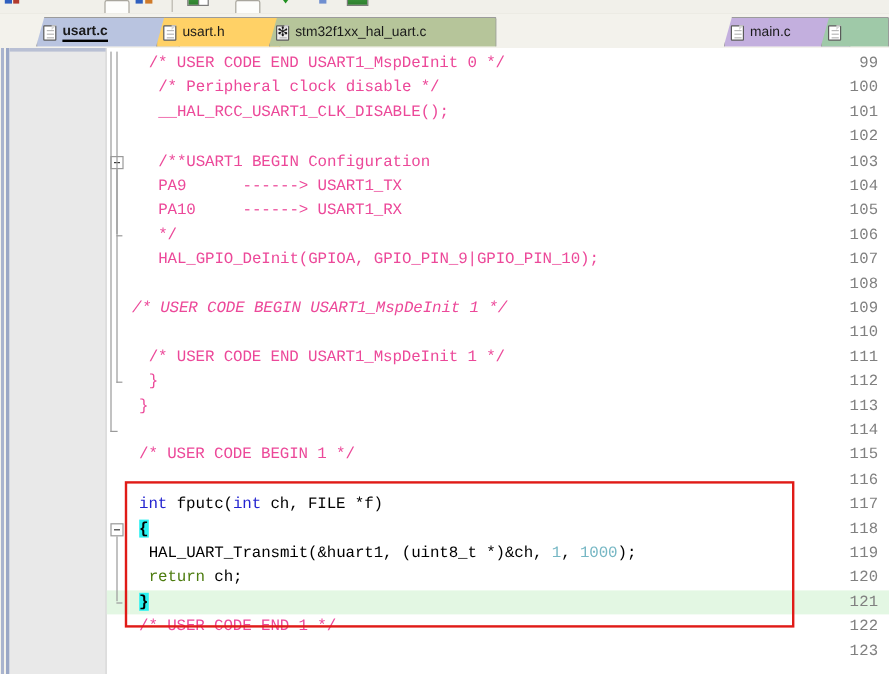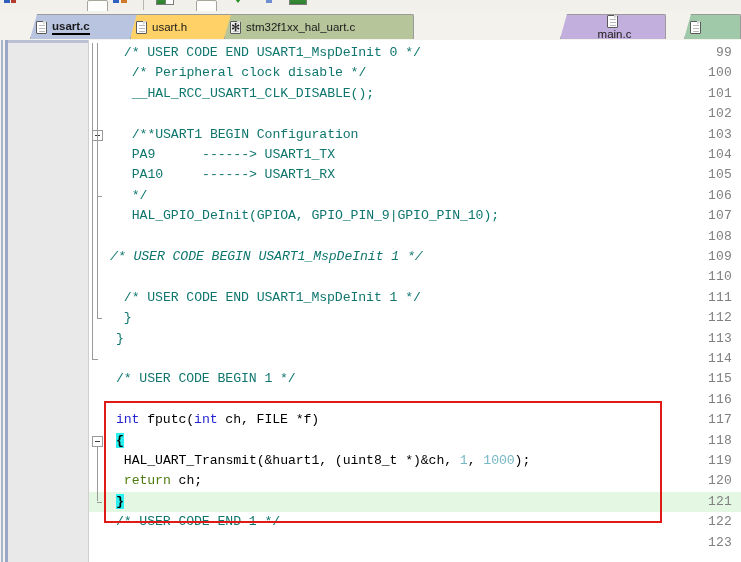--- a/index.html
+++ b/index.html
@@ -92,21 +92,21 @@
   .lineno{
     position:absolute;right:9px;top:0;
     font-family:"Liberation Mono", monospace;font-size:13px;color:#808080;
     line-height:20.4px;letter-spacing:0.2px;
   }
   .code{
     position:absolute;left:0;top:0;
     font-family:"Liberation Mono", monospace;font-size:13.2px;
     line-height:20.4px;color:#000000;white-space:pre;letter-spacing:-0.1px;
   }
-  .cmt{color:#0f766e;}
+  .cmt{color:#ec4899;}
   .kw{color:#2424d0;}
   .kw2{color:#4d7c0f;}
   .num{color:#76b7c4;}
   .brace-hl{background:#2bf0f0;color:#000;font-weight:bold;}
 
   
   .curline{position:absolute;left:108px;width:633px;height:20.4px;background:#e3f7e3;}
   .curline-gut{position:absolute;left:89px;width:19px;height:20.4px;background:#e3f7e3;}
 
   
@@ -190,21 +190,21 @@
           <span class="star">✻</span>
         </span>
         <span class="tlabel">stm32f1xx_hal_uart.c</span>
       </div>
       <div class="tab skew-l" style="left: 404px; width: 194px; background: rgb(239, 168, 168); margin-top: 46px;">
         <span class="docicon">
           <span class="lines"></span>
         </span>
         <span class="tlabel">stm32f1xx_hal_uart.h</span>
       </div>
-      <div class="tab skew-l" style="left: 560px; width: 106px; background: rgb(195, 175, 222); flex-direction: column;">
+      <div class="tab skew-l" style="left: 603px; width: 106px; background: rgb(195, 175, 222);">
         <span class="docicon">
           <span class="lines"></span>
         </span>
         <span class="tlabel">main.c</span>
       </div>
       <div class="tab skew-l" style="left: 684px; width: 57px; background: rgb(159, 201, 168);">
         <span class="docicon">
           <span class="lines"></span>
         </span>
       </div>

